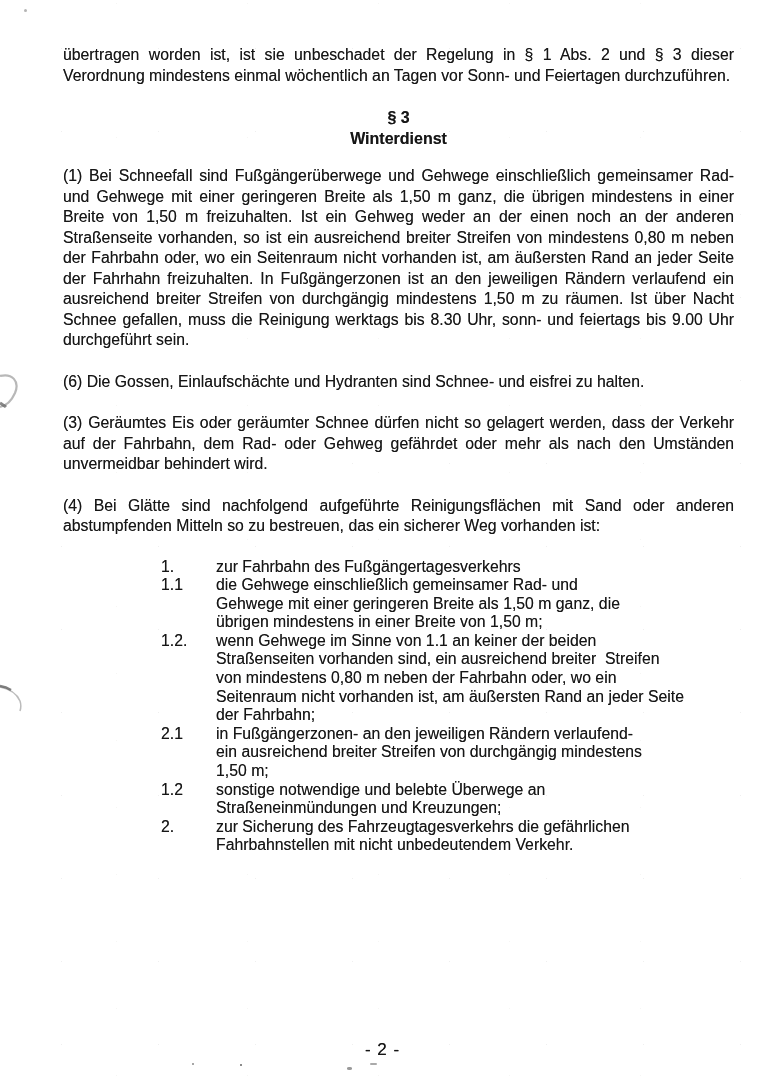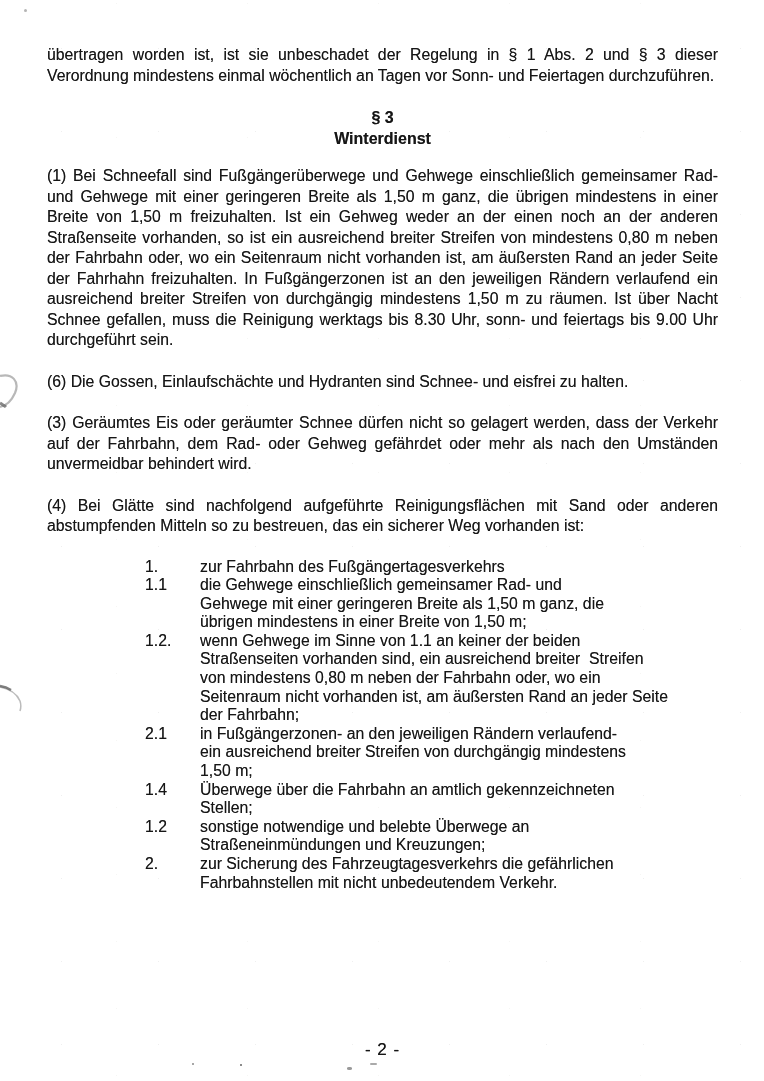--- a/index.html
+++ b/index.html
@@ -4,21 +4,21 @@
 <style>
   html,body{margin:0;padding:0;}
   body{
     width:764px;height:1081px;position:relative;overflow:hidden;
     background:#fefefe;color:#161616;
     font-family:"Liberation Sans", sans-serif;
     -webkit-font-smoothing:antialiased;
   }
   .page{position:absolute;inset:0;background:#fff;}
   .content{
-    position:absolute;left:47px;top:45px;width:671px;
+    position:absolute;left:63px;top:45px;width:671px;
     font-size:15.8px;line-height:20.5px;
     text-shadow:0 0 0.5px rgba(0,0,0,0.55);
   }
   p.para{margin:0 0 21px 0;text-align:justify;}
   p.para:last-child{margin-bottom:0;}
   .heading{
     text-align:center;font-weight:700;font-size:16px;
     margin:14px 0 17px 0;line-height:21px;
   }
   .strew-list{margin:0 0 21px 98px;}
@@ -83,25 +83,20 @@
 Seitenraum nicht vorhanden ist, am äußersten Rand an jeder Seite
 der Fahrbahn;</span>
         </div>
         <div class="lrow">
           <span class="lnum">2.1</span>
           <span class="ltext">in Fußgängerzonen- an den jeweiligen Rändern verlaufend-
 ein ausreichend breiter Streifen von durchgängig mindestens
 1,50 m;</span>
         </div>
         <div class="lrow">
-          <span class="lnum">1.4</span>
-          <span class="ltext">Überwege über die Fahrbahn an amtlich gekennzeichneten
-Stellen;</span>
-        </div>
-        <div class="lrow">
           <span class="lnum">1.2</span>
           <span class="ltext">sonstige notwendige und belebte Überwege an
 Straßeneinmündungen und Kreuzungen;</span>
         </div>
         <div class="lrow">
           <span class="lnum">2.</span>
           <span class="ltext">zur Sicherung des Fahrzeugtagesverkehrs die gefährlichen
 Fahrbahnstellen mit nicht unbedeutendem Verkehr.</span>
         </div>
       </div>

